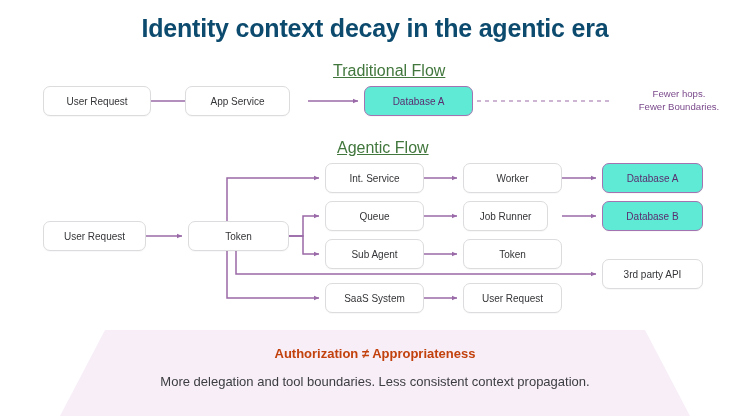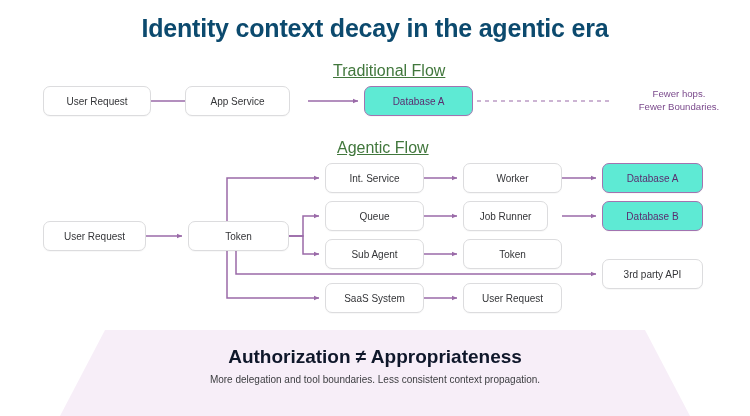--- a/index.html
+++ b/index.html
@@ -66,24 +66,24 @@
     position:absolute;left:60px;top:330px;width:630px;height:86px;
     background:#f7eef8;
     clip-path:polygon(45px 0, 585px 0, 630px 86px, 0 86px);
   }
   .banner-inner{
     position:absolute;left:0;top:0;width:630px;height:86px;
     display:flex;flex-direction:column;align-items:center;justify-content:flex-start;
     padding-top:16px;box-sizing:border-box;
   }
   .banner-title{
-    font-size:19px;font-weight:bold;color:#0f172a;margin-bottom:6px;white-space:nowrap;
+    font-size:13px;font-weight:bold;color:#c2410c;margin-bottom:6px;white-space:nowrap;
   }
   .banner-sub{
-    font-size:10px;color:#3c3d40;white-space:nowrap;
+    font-size:13px;color:#3c3d40;white-space:nowrap;margin-top:7px;
   }
 </style>
 </head>
 <body>
 
 <div id="stage">
 
   <div class="title">Identity context decay in the agentic era</div>
 
   <svg id="wires" viewBox="0 0 750 416" width="750" height="416" xmlns="http://www.w3.org/2000/svg">

